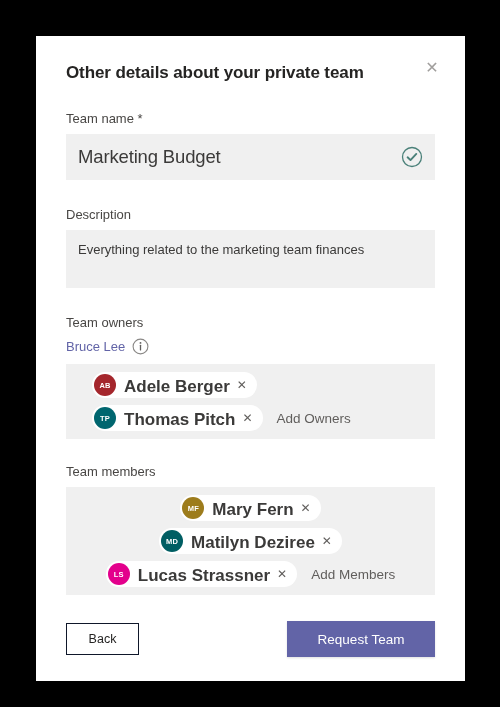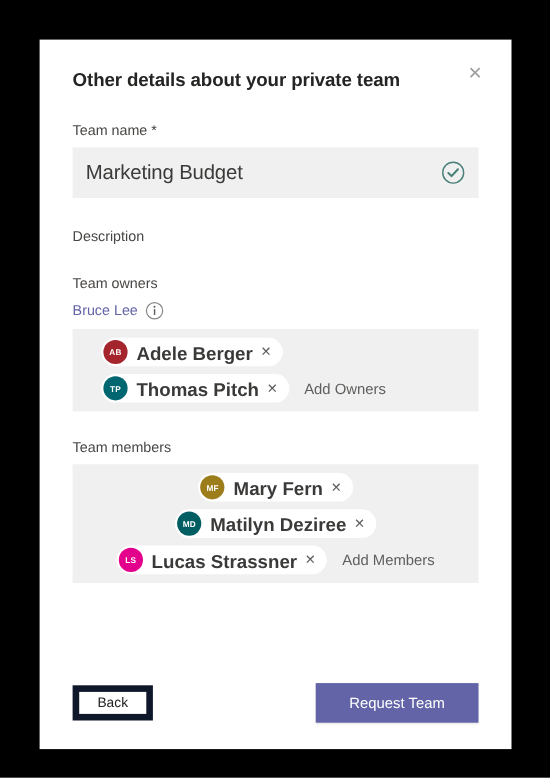--- a/index.html
+++ b/index.html
@@ -99,21 +99,21 @@
   }
   .desc-value {
     font-size: 13px;
     color: #3b3a39;
     line-height: 18px;
   }
 
   
   .owner-link-row {
     display: flex;
-    align-items: center;
+    align-items: flex-start;
     gap: 7px;
     margin-bottom: 8px;
   }
   .owner-link {
     font-size: 13px;
     color: #6264a7;
     cursor: pointer;
     line-height: 18px;
   }
   .info-icon {
@@ -189,21 +189,21 @@
     height: 84px;
     padding: 0 30px;
     display: flex;
     align-items: center;
     justify-content: space-between;
   }
   .btn-back {
     min-width: 73px;
     height: 32px;
     background: #ffffff;
-    border: 6px solid #0f172a;
+    border: 1px solid #0f172a;
     font-size: 12.5px;
     color: #252423;
     cursor: pointer;
     font-family: "Liberation Sans", sans-serif;
   }
   .btn-primary {
     min-width: 148px;
     height: 36px;
     background: #6264a7;
     border: none;
@@ -232,20 +232,23 @@
       <span class="name-input-value">Marketing Budget</span>
       <span class="check-circle">
         <svg width="22" height="22" viewBox="0 0 22 22">
           <circle cx="11" cy="11" r="9.5" fill="none" stroke="#4a8079" stroke-width="1.3"></circle>
           <path d="M6.6 11.3 L9.5 14.1 L15.3 7.9" fill="none" stroke="#4a8079" stroke-width="1.9" stroke-linecap="round" stroke-linejoin="round"></path>
         </svg>
       </span>
     </div>
 
     <div class="field-label">Description</div>
+    <div class="desc-box">
+      <span class="desc-value">Everything related to the marketing team finances</span>
+    </div>
 
     <div class="field-label">Team owners</div>
     <div class="owner-link-row">
       <span class="owner-link">Bruce Lee</span>
       <span class="info-icon">
         <svg width="17" height="17" viewBox="0 0 17 17">
           <circle cx="8.5" cy="8.5" r="7.4" fill="none" stroke="#8a8886" stroke-width="1.1"></circle>
           <circle cx="8.5" cy="4.9" r="0.95" fill="#605e5c"></circle>
           <rect x="7.85" y="6.8" width="1.3" height="5.6" rx="0.5" fill="#605e5c"></rect>
         </svg>

